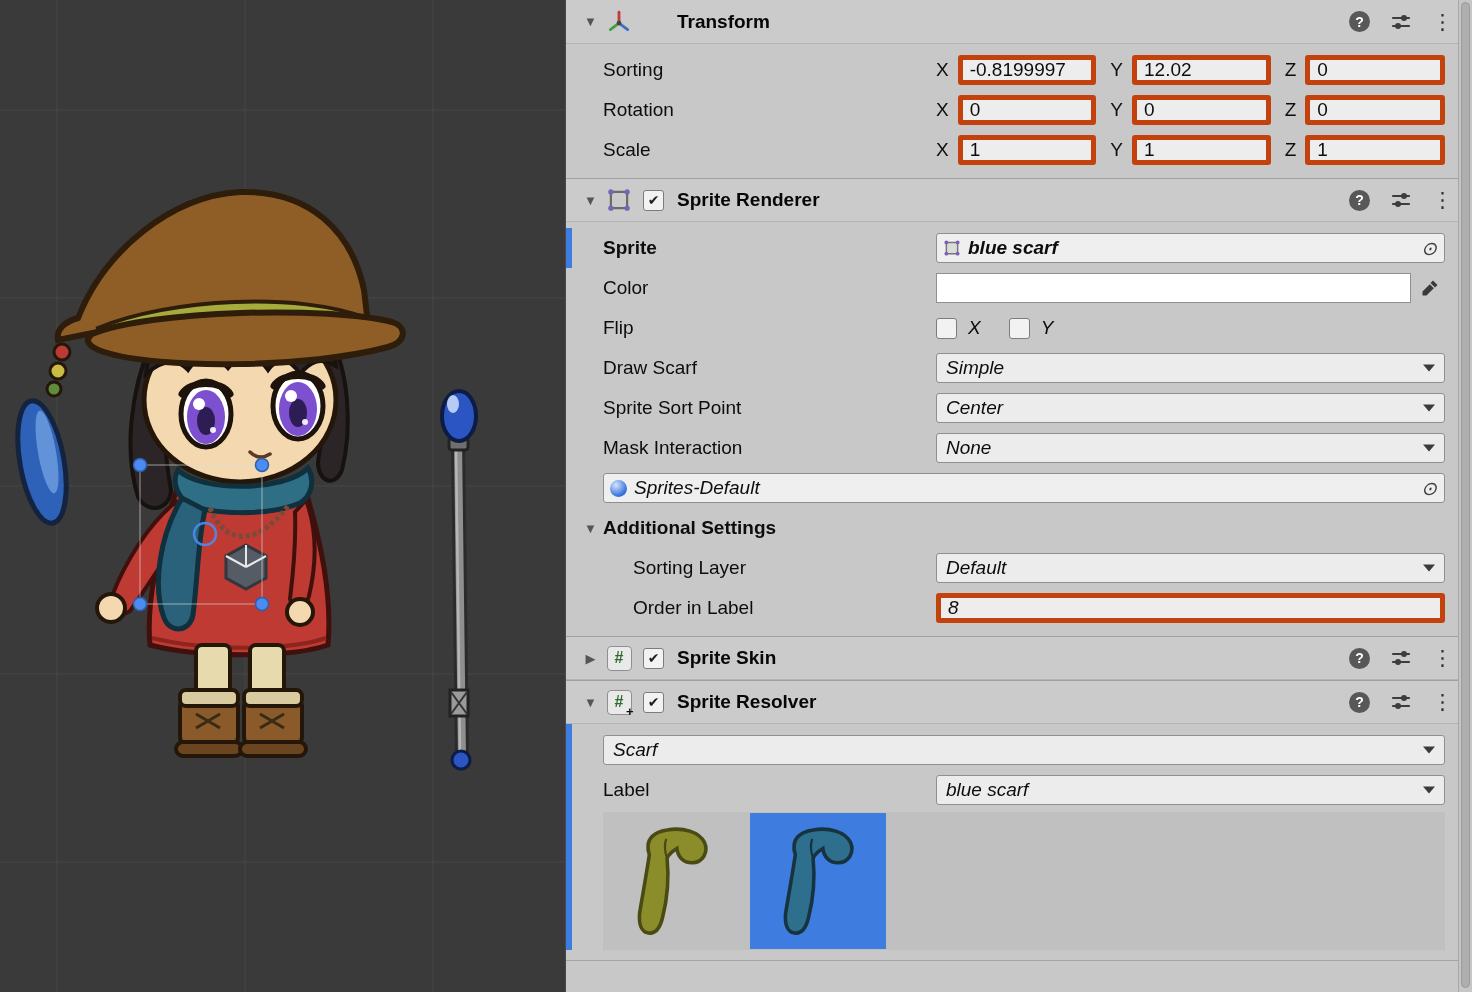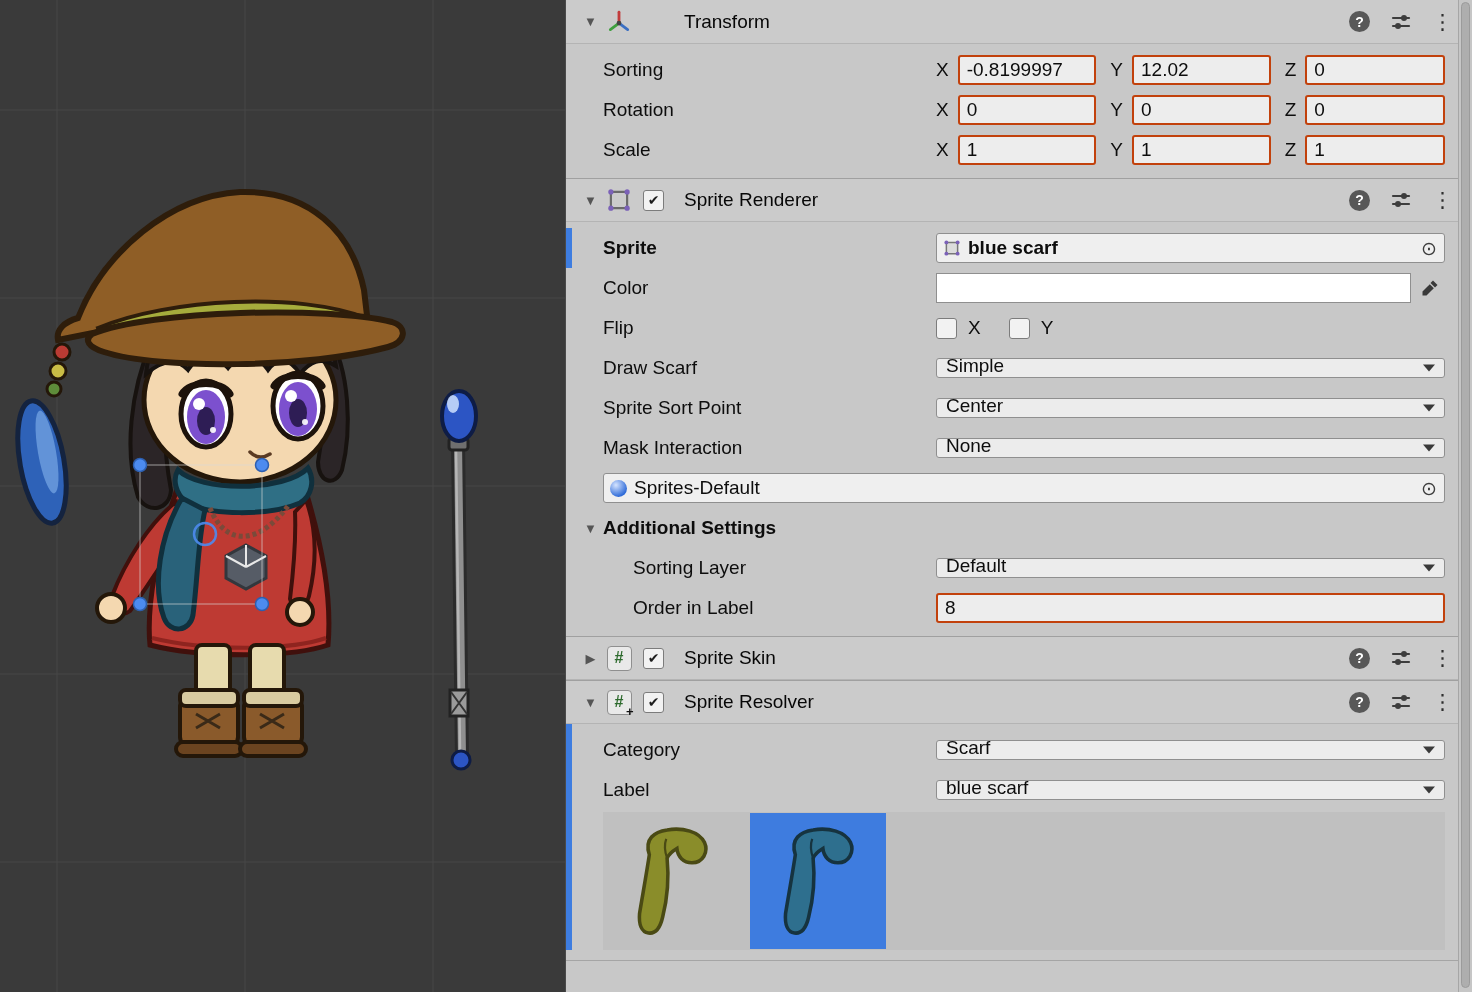--- a/index.html
+++ b/index.html
@@ -17,42 +17,42 @@
   .comp-header { height:44px; display:flex; align-items:center;
                  background:#cbcbcb; border-top:1px solid #a0a0a0;
                  border-bottom:1px solid #b4b4b4; padding:0 14px 0 16px; }
   .comp:first-child .comp-header { border-top:none; }
   .foldout { width:17px; color:#555; font-size:13px; text-align:center; flex:0 0 17px; cursor:pointer; }
   .comp-icon { width:28px; height:28px; margin-left:6px; display:flex; align-items:center; justify-content:center; flex:0 0 28px; }
   .enable-box, .spacer-box { width:21px; height:21px; margin-left:10px; flex:0 0 21px; }
   .enable-box { background:#f2f2f2; border:1px solid #7c7c7c; border-radius:3px;
                 display:flex; align-items:center; justify-content:center; }
   .enable-box .checkmark { font-size:14px; color:#1d1d1d; line-height:1; }
-  .comp-title { font-weight:normal; margin-left:20px; color:#070707; }
+  .comp-title { font-weight:bold; margin-left:13px; color:#070707; }
   .header-right { margin-left:auto; display:flex; align-items:center; gap:20px; }
   .help-icon { width:21px; height:21px; border-radius:50%; background:#585858; color:#fff;
                font-size:14px; font-weight:bold; display:flex; align-items:center; justify-content:center; }
   .kebab-icon { font-size:21px; color:#2e2e2e; width:12px; text-align:center; }
   .preset-icon { display:flex; align-items:center; }
 
   .props { padding:6px 0 8px; }
   .row { min-height:40px; display:flex; align-items:center; padding:0 13px 0 37px; position:relative; }
   .plabel { flex:0 0 333px; color:#0d0d0d; }
   .plabel.sub { padding-left:30px; }
   .bold { font-weight:bold; }
-  .ctrl { flex:1; display:flex; align-items:center; min-width:0; }
+  .ctrl { flex:1; display:flex; align-items:center; min-width:0;font-style:italic; }
 
   .axis-group { flex:1; display:flex; gap:14px; min-width:0; }
   .axis { flex:1; display:flex; align-items:center; gap:9px; min-width:0; }
   .axis-letter { color:#0d0d0d; }
-  .tfield { flex:1; height:30px; background:#ededed; border:2px solid #c2410c; border-radius:3px;
+  .tfield { flex:1; height:30px; background:#ededed; border:5px solid #c2410c; border-radius:3px;
             padding:0 7px; font:inherit; color:#0d0d0d; min-width:0; outline:none; }
 
-  .dropdown { flex:1; height:20px; background:#ececec; border:1px solid #8f8f8f; border-radius:3px;
-              display:flex; align-items:flex-end; padding:0 30px 0 9px; position:relative; cursor:pointer; }
+  .dropdown { flex:1; height:30px; background:#ececec; border:1px solid #8f8f8f; border-radius:3px;
+              display:flex; align-items:center; padding:0 30px 0 9px; position:relative; cursor:pointer; }
   .dd-arrow { position:absolute; right:9px; top:50%; transform:translateY(-50%);
               width:0; height:0; border-left:6px solid transparent; border-right:6px solid transparent;
               border-top:7px solid #3a3a3a; }
 
   .objfield { flex:1; height:30px; background:#efefef; border:1px solid #8f8f8f; border-radius:3px;
               display:flex; align-items:center; padding:0 5px 0 6px; gap:7px; cursor:pointer; min-width:0; }
   .obj-text { flex:1; white-space:nowrap; overflow:hidden; }
   .picker { font-size:19px; color:#3d3d3d; line-height:1; padding:0 2px; }
   .mat-icon { width:17px; height:17px; border-radius:50%; flex:0 0 17px;
               background:radial-gradient(circle at 35% 30%, #d5e4ff, #2f6bd8 72%); }
@@ -473,21 +473,20 @@
               <circle cx="14" cy="7" r="3" fill="#3d3d3d"></circle>
                 <circle cx="8" cy="15" r="3" fill="#3d3d3d"></circle>
             </svg>
           </span>
           <span class="kebab-icon">⋮</span>
         </span>
       </div>
       <div class="resolver-body">
         <span class="override-bar"></span>
         <div class="row">
-          <span class="plabel">Category</span>
           <div class="ctrl">
             <div class="dropdown">
               <span>Scarf</span>
               <span class="dd-arrow"></span>
             </div>
           </div>
         </div>
         <div class="row">
           <span class="plabel">Label</span>
           <div class="ctrl">

